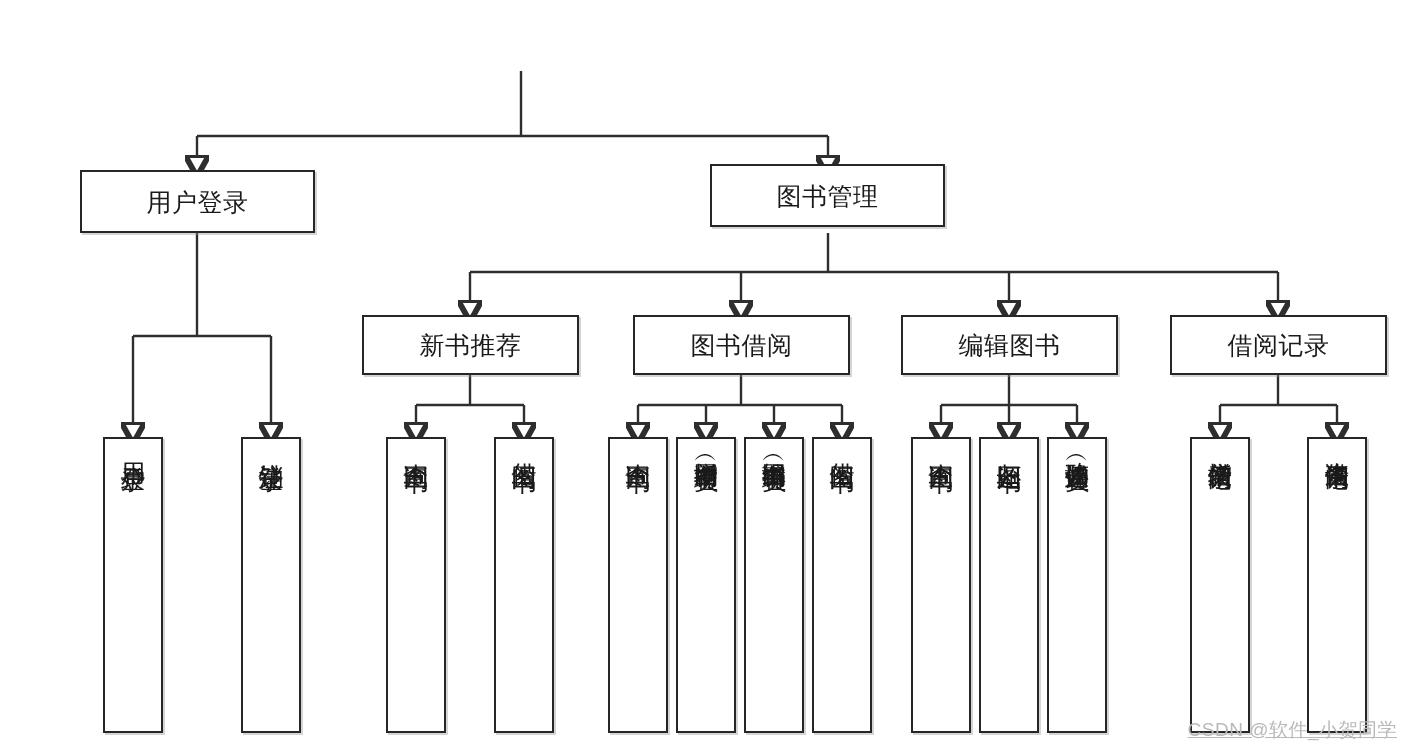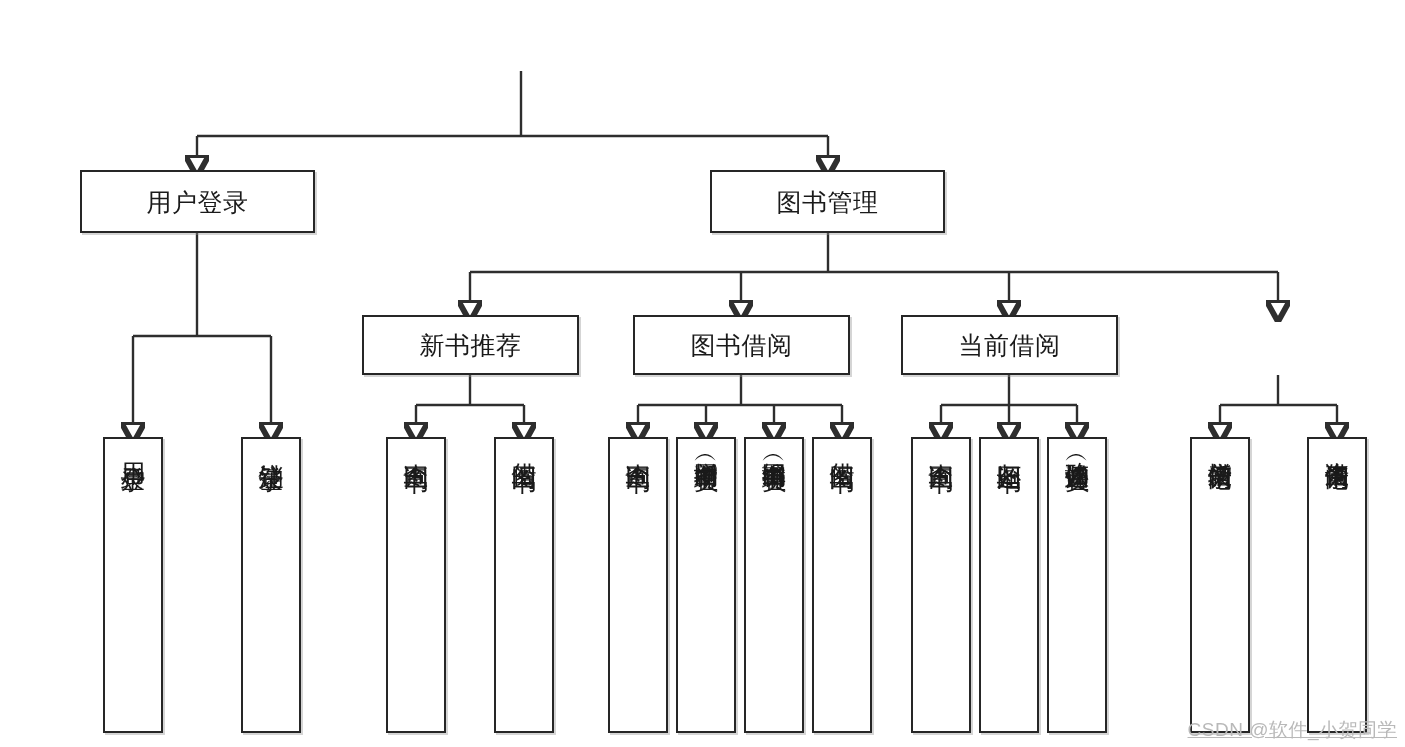--- a/index.html
+++ b/index.html
@@ -141,36 +141,39 @@
     <line x1="1220" y1="405" x2="1337" y2="405"></line>
     <line x1="1220" y1="405" x2="1220" y2="425" marker-end="url(#arrow)"></line>
     <line x1="1337" y1="405" x2="1337" y2="425" marker-end="url(#arrow)"></line>
   </svg>
 
 
   <div class="node horizontal" style="left:80px; top:170px; width:235px; height:63px;">
     <span class="label">用户登录</span>
   </div>
 
-  <div class="node horizontal" style="left:710px; top:170px; width:235px; height:63px;">
+  <div class="node horizontal" style="left:710px; top:164px; width:235px; height:63px;">
     <span class="label">图书管理</span>
   </div>
 
   <div class="node horizontal" style="left:362px; top:315px; width:217px; height:60px;">
     <span class="label">新书推荐</span>
   </div>
 
   <div class="node horizontal" style="left:633px; top:315px; width:217px; height:60px;">
     <span class="label">图书借阅</span>
   </div>
 
   <div class="node horizontal" style="left:901px; top:315px; width:217px; height:60px;">
-    <span class="label">当前借阅</span>
-  </div>
-
+    <span class="label">编辑图书</span>
+  </div>
+
+  <div class="node horizontal" style="left:1170px; top:315px; width:217px; height:60px;">
+    <span class="label">借阅记录</span>
+  </div>
 
   <div class="node vertical" style="left:103px; top:437px; width:60px; height:296px;">
     <span class="label">用户登录</span>
   </div>
 
   <div class="node vertical" style="left:241px; top:437px; width:60px; height:296px;">
     <span class="label">注销登录</span>
   </div>
 
   <div class="node vertical" style="left:386px; top:437px; width:60px; height:296px;">

